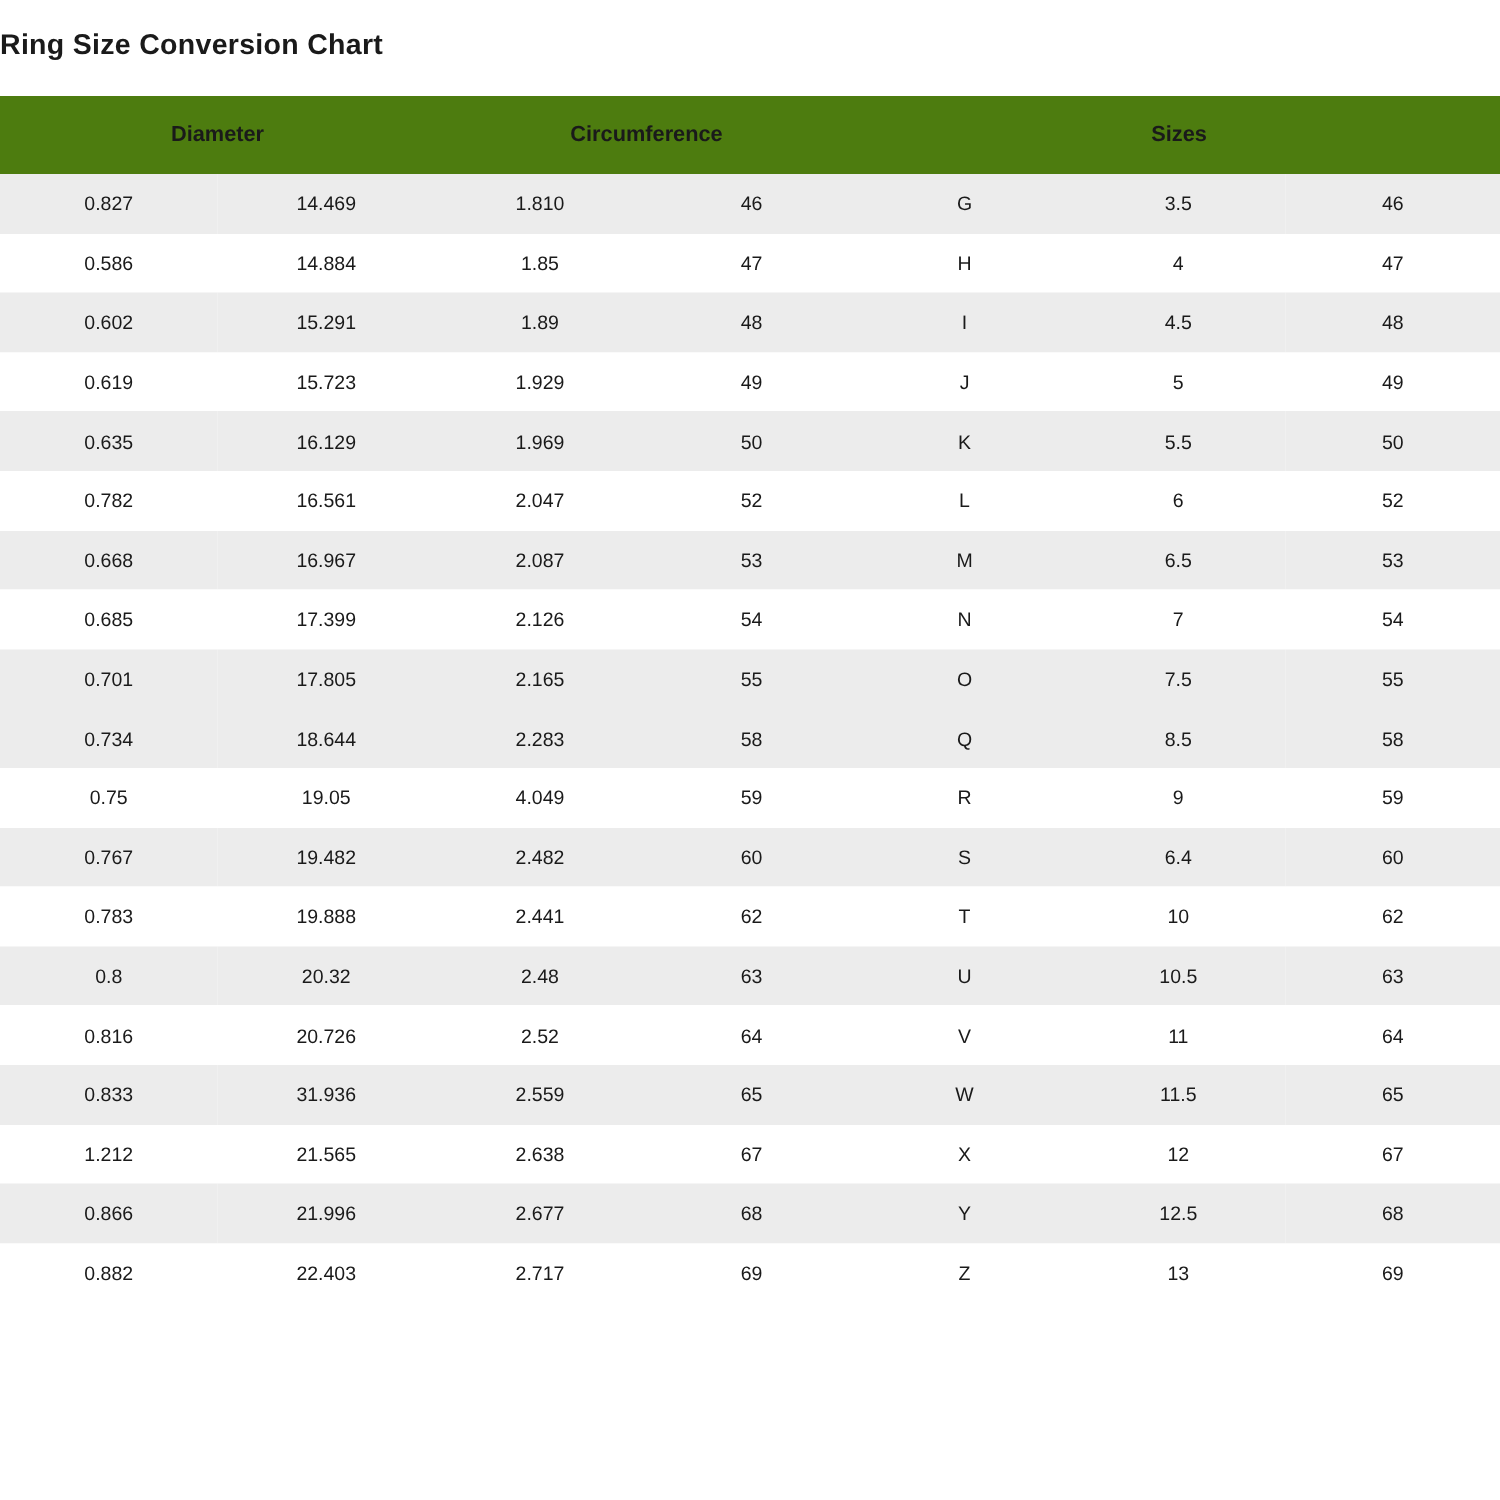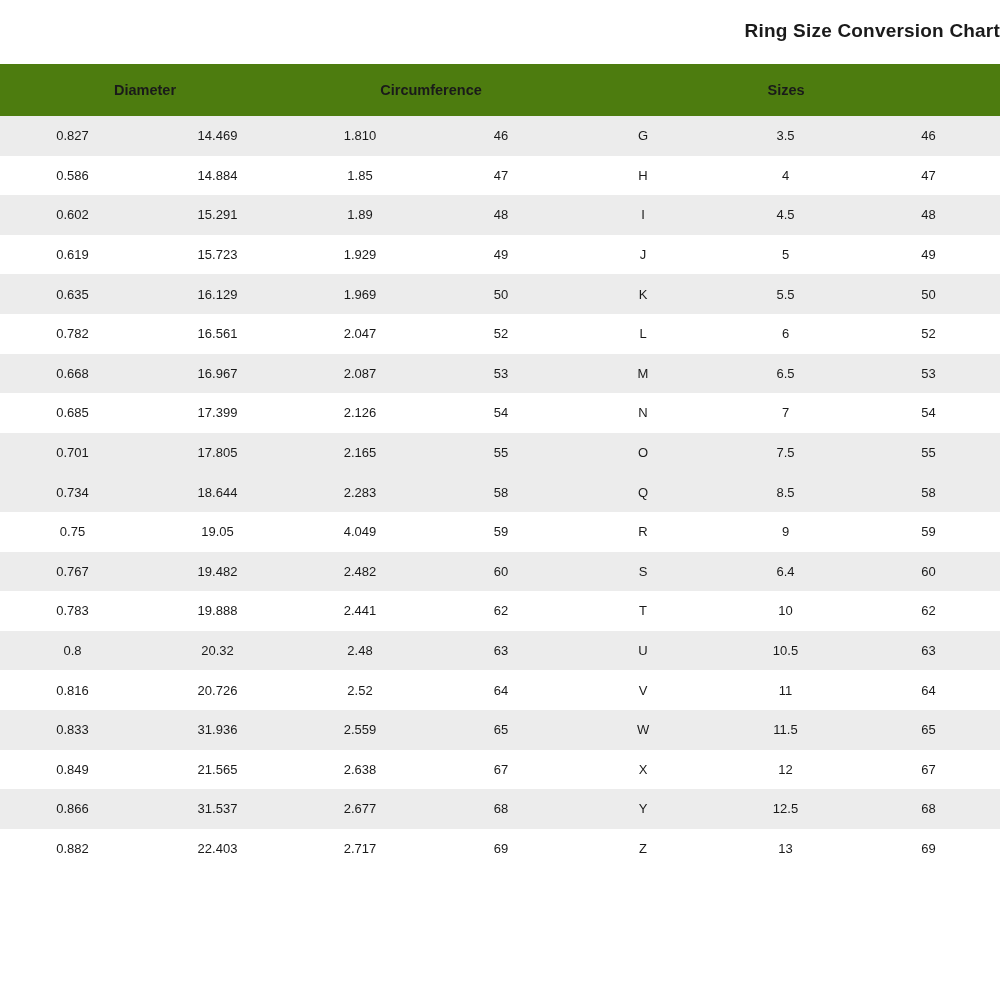--- a/index.html
+++ b/index.html
@@ -14,21 +14,21 @@
     color: #1a1a1a;
     overflow: hidden;
   }
   .page {
     width: 1000px;
     height: 1000px;
     position: relative;
     box-sizing: border-box;
   }
   .chart-title {
-    text-align: right;
+    text-align: left;
     font-size: 19px;
     font-weight: bold;
     color: #1a1a1a;
     padding-top: 20px;
     padding-bottom: 22px;
     letter-spacing: 0.2px;
   }
   table.conv {
     width: 1000px;
     border-collapse: collapse;
@@ -236,31 +236,31 @@
         <tr class="data-row shade">
           <td>0.833</td>
           <td>31.936</td>
           <td>2.559</td>
           <td>65</td>
           <td>W</td>
           <td>11.5</td>
           <td>65</td>
         </tr>
         <tr class="data-row plain">
-          <td>0.849</td>
+          <td>1.212</td>
           <td>21.565</td>
           <td>2.638</td>
           <td>67</td>
           <td>X</td>
           <td>12</td>
           <td>67</td>
         </tr>
         <tr class="data-row shade">
           <td>0.866</td>
-          <td>31.537</td>
+          <td>21.996</td>
           <td>2.677</td>
           <td>68</td>
           <td>Y</td>
           <td>12.5</td>
           <td>68</td>
         </tr>
         <tr class="data-row plain">
           <td>0.882</td>
           <td>22.403</td>
           <td>2.717</td>

